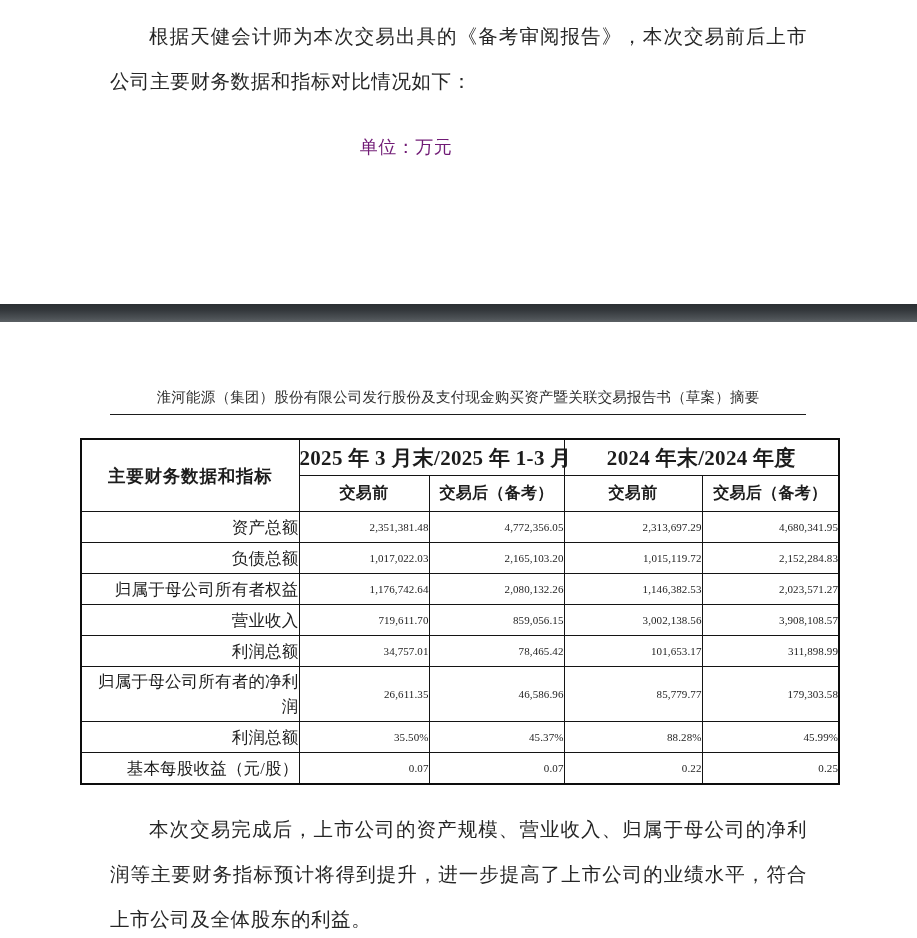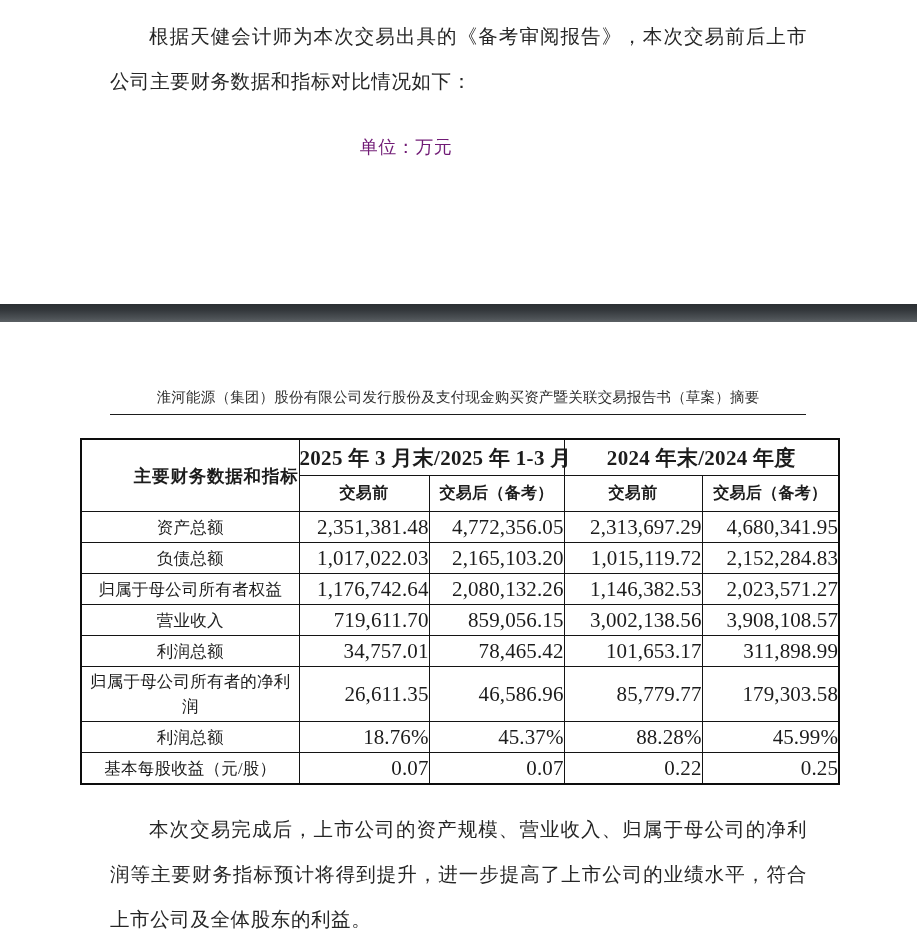--- a/index.html
+++ b/index.html
@@ -115,21 +115,21 @@
     border: 2.4px solid #0d0d0d;
   }
   .c1 { width: 218px; }
   .c2 { width: 130px; }
   .c3 { width: 135px; }
   .c4 { width: 138px; }
   .c5 { width: 137px; }
 
   th.h-main {
     font-weight: bold;
-    text-align: right;
+    text-align: center;
     font-size: 17.5px;
     letter-spacing: 0.8px;
     height: 70px;
   }
   th.h-period {
     font-weight: bold;
     text-align: center;
     font-size: 21px;
     letter-spacing: 0.3px;
     height: 35px;
@@ -138,32 +138,32 @@
   th.h-sub {
     font-weight: bold;
     text-align: center;
     font-size: 16px;
     letter-spacing: 0.3px;
     height: 35px;
     white-space: nowrap;
   }
 
   td.label {
-    text-align: center;
+    text-align: right;
     padding: 6px 4px 6px 9px;
     font-size: 16.5px;
     letter-spacing: 0.2px;
     line-height: 25px;
     height: 30px;
     margin-top: 40px;
   }
   td.num {
     text-align: right;
     padding: 6px 9px 6px 4px;
-    font-size: 21px;
+    font-size: 11px;
     letter-spacing: 0.1px;
     height: 30px;
     white-space: nowrap;
   }
   tr.tall td { height: 54px; }
 
   
   .p2 {
     position: absolute;
     top: 485px;
@@ -249,21 +249,21 @@
           </tr>
           <tr class="tall">
             <td class="label">归属于母公司所有者的净利润</td>
             <td class="num">26,611.35</td>
             <td class="num">46,586.96</td>
             <td class="num">85,779.77</td>
             <td class="num">179,303.58</td>
           </tr>
           <tr>
             <td class="label">利润总额</td>
-            <td class="num">18.76%</td>
+            <td class="num">35.50%</td>
             <td class="num">45.37%</td>
             <td class="num">88.28%</td>
             <td class="num">45.99%</td>
           </tr>
           <tr>
             <td class="label">基本每股收益（元/股）</td>
             <td class="num">0.07</td>
             <td class="num">0.07</td>
             <td class="num">0.22</td>
             <td class="num">0.25</td>

